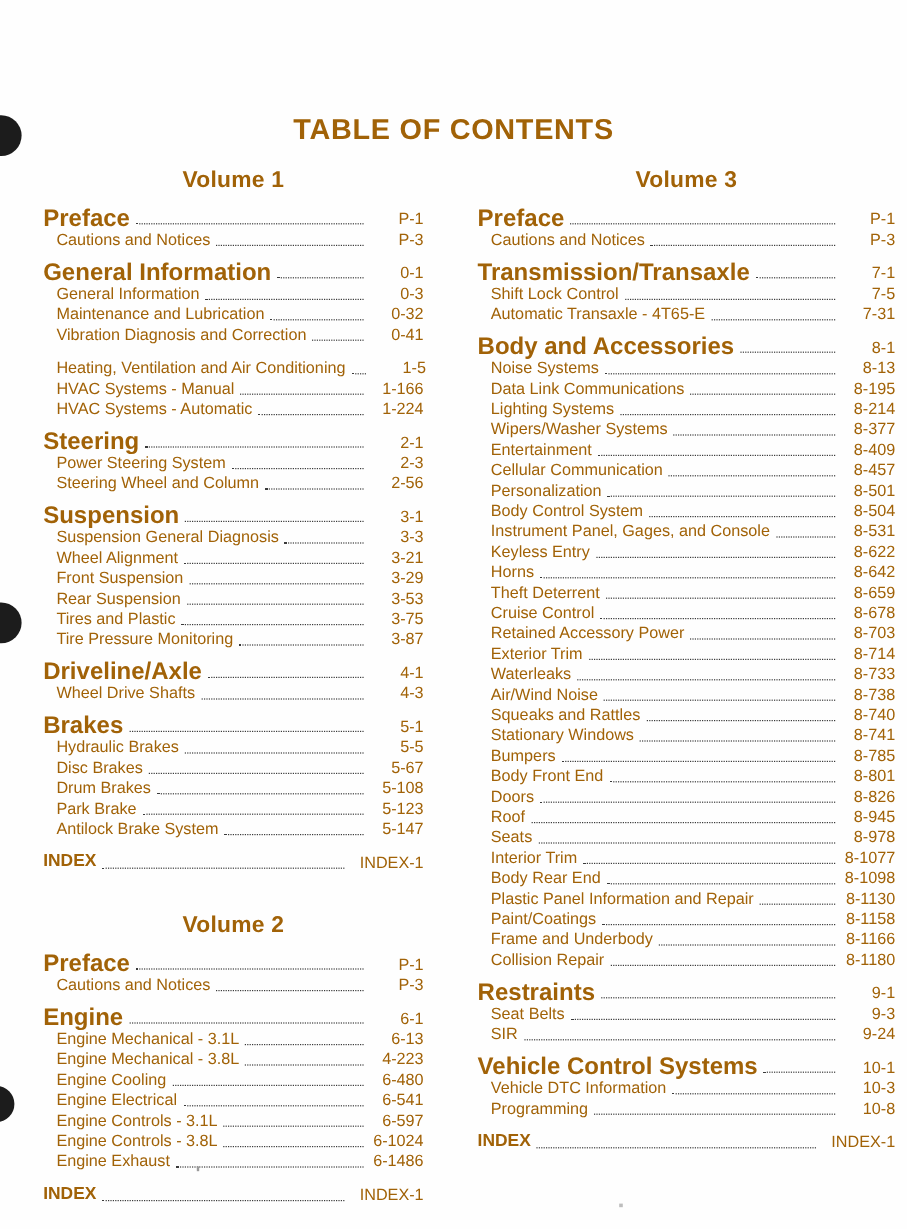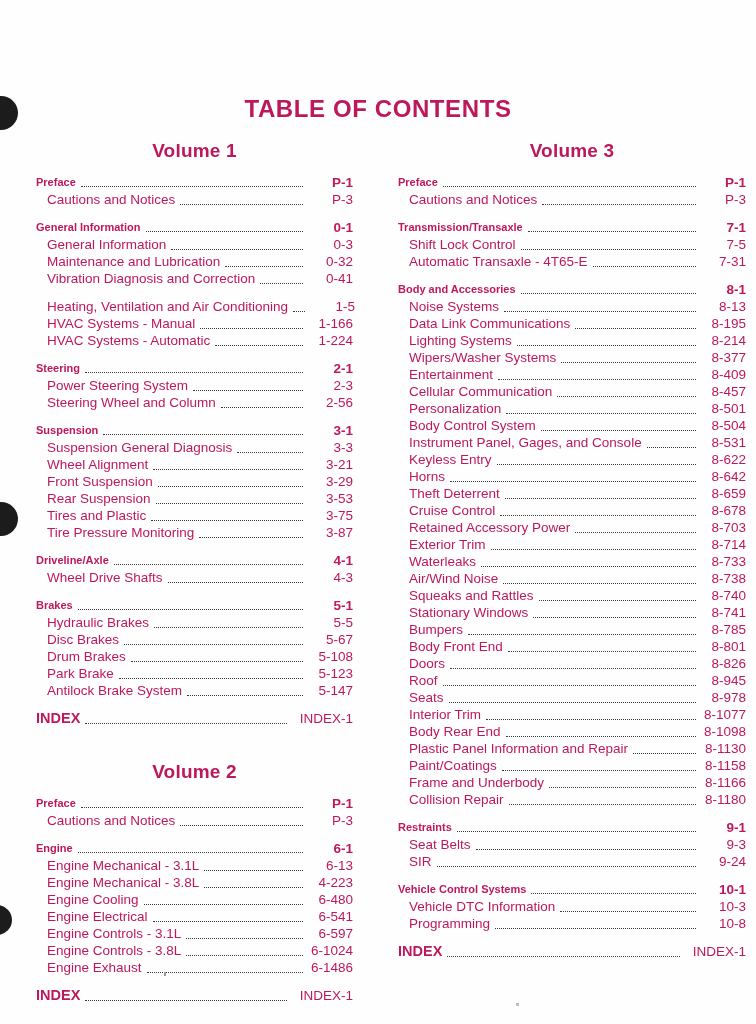--- a/index.html
+++ b/index.html
@@ -7,21 +7,21 @@
     padding: 0;
     background: #ffffff;
   }
   .page {
     position: relative;
     width: 756px;
     height: 1024px;
     background: #fefefe;
     overflow: hidden;
     font-family: "Liberation Sans", sans-serif;
-    color: #be185d;
+    color: #a16207;
   }
 
   
   .punch {
     position: absolute;
     left: -16px;
     width: 34px;
     height: 34px;
     border-radius: 50%;
     background: #1c1c1c;
@@ -86,23 +86,23 @@
   }
   .entry .pageno {
     flex: 0 0 auto;
     font-size: 13.5px;
     text-align: right;
     min-width: 46px;
   }
 
   .entry.heading .label {
     font-weight: bold;
-    font-size: 11px;
-  }
-  .entry.heading .pageno { font-weight: bold; }
+    font-size: 20px;
+  }
+  .entry.heading .pageno { font-weight: normal; }
   .entry.heading .leader { margin-bottom: 4px; }
 
   .entry.sub .label { padding-left: 11px; }
 
   .entry.index { margin-top: 11px; }
   .entry.index .label { font-weight: bold; font-size: 14.5px; }
   .entry.index .pageno { font-weight: normal; min-width: 62px; }
 
   
   .speck {

